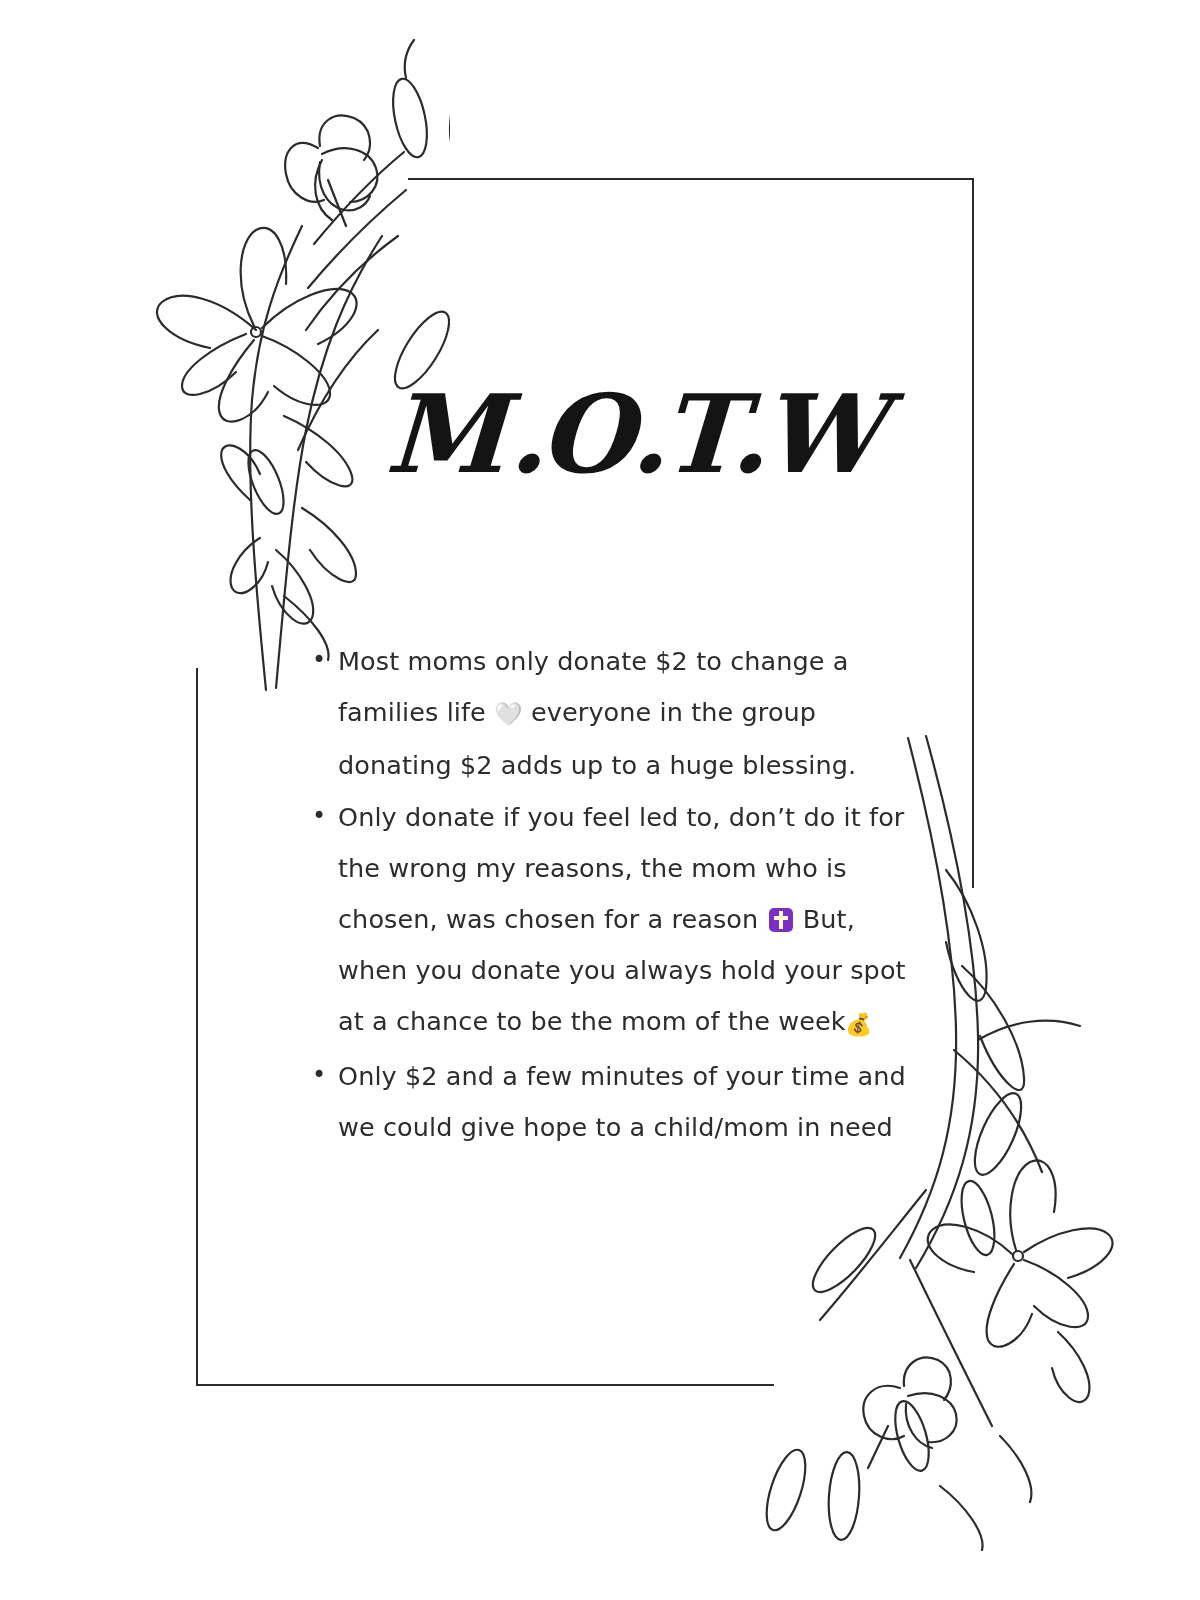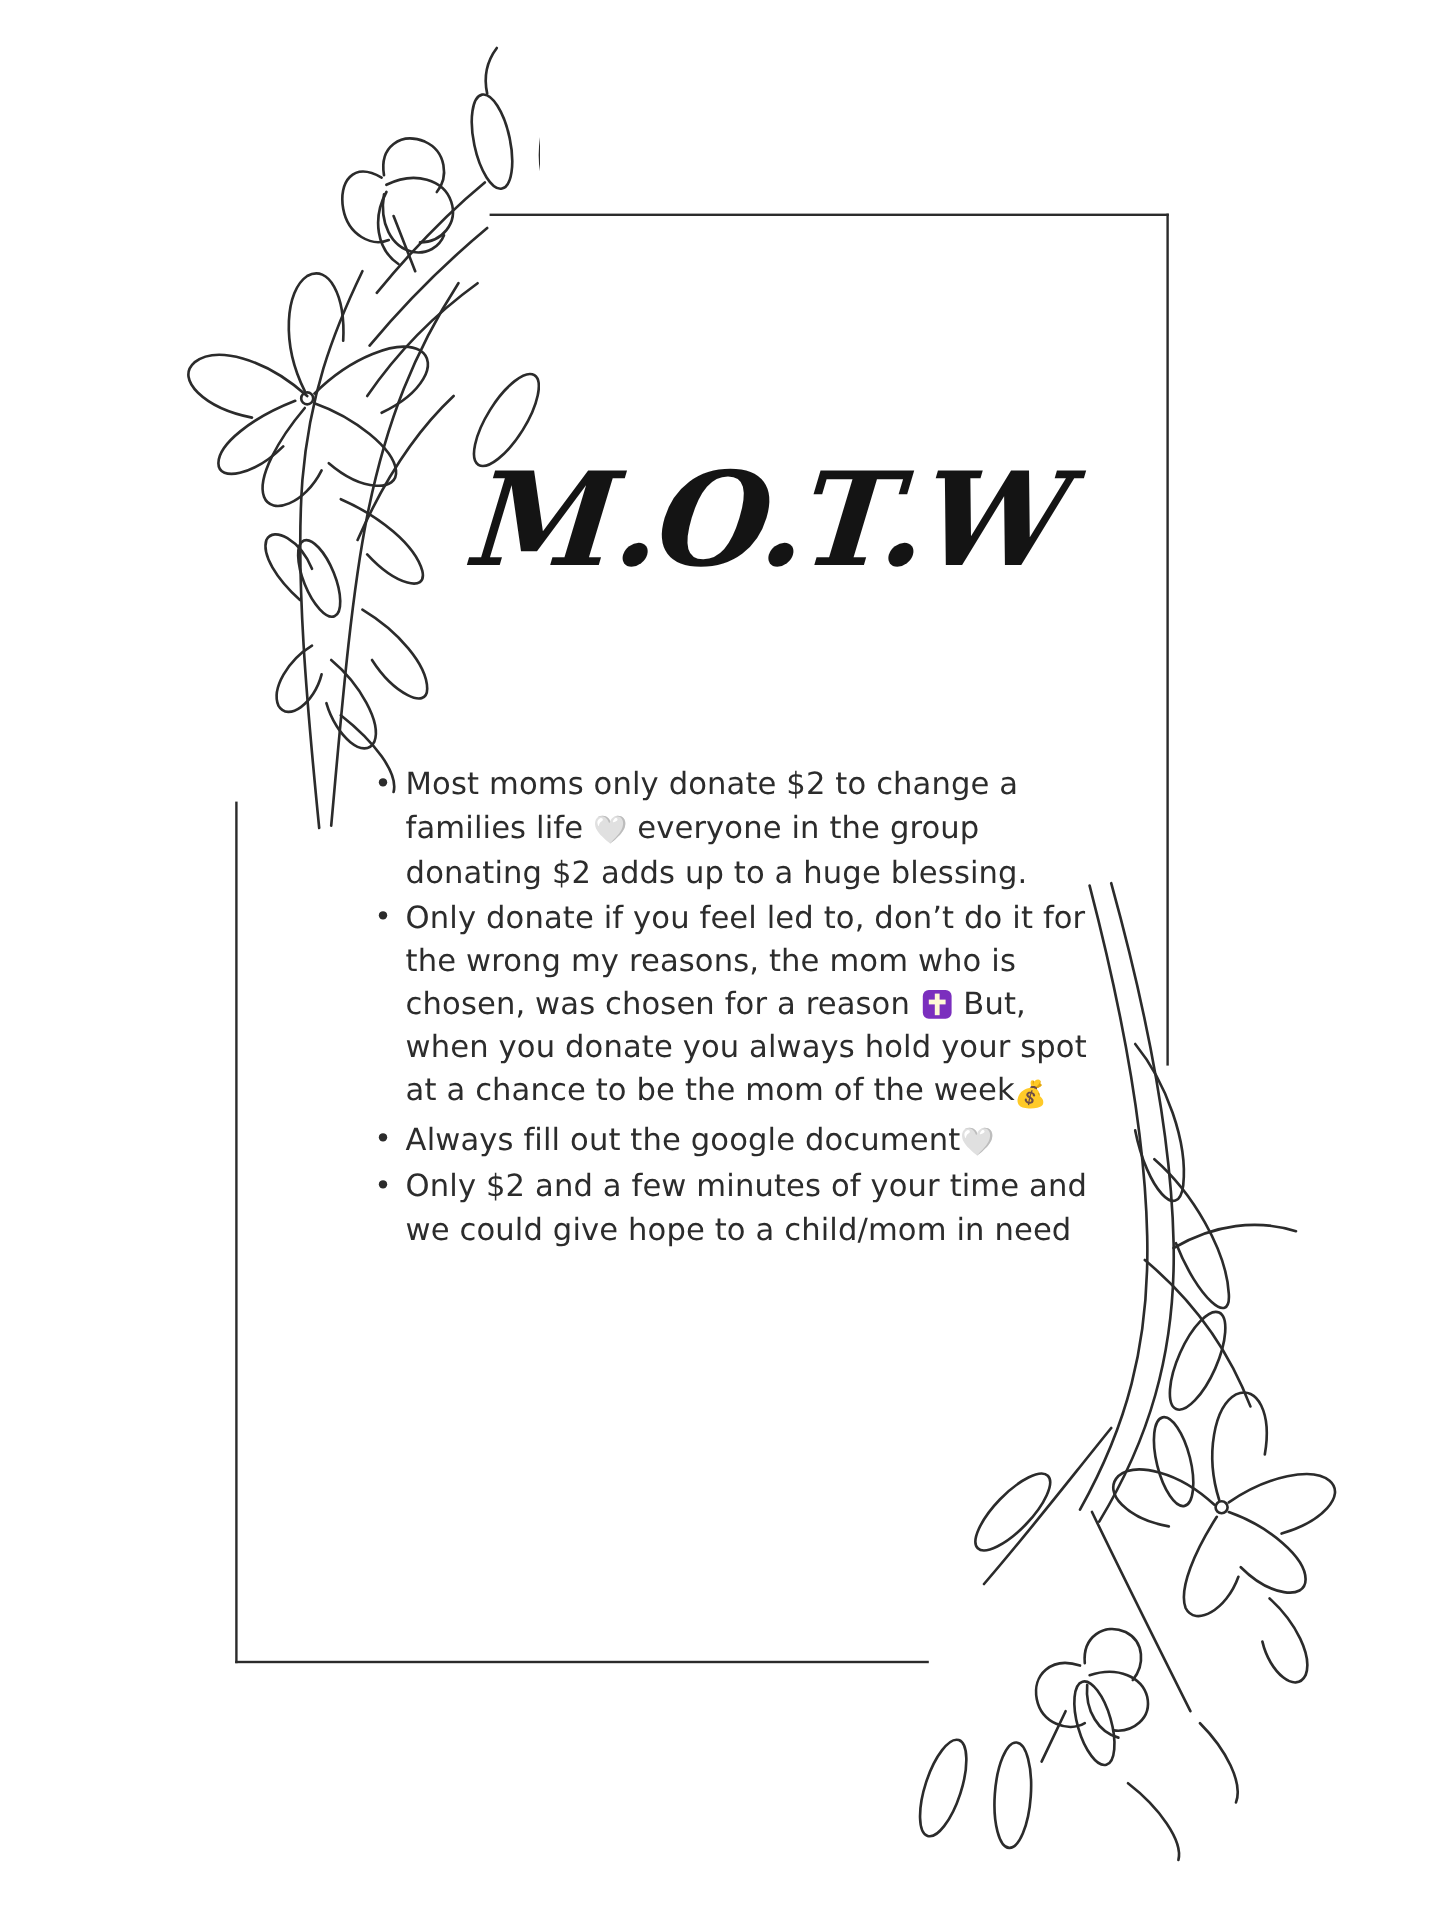--- a/index.html
+++ b/index.html
@@ -93,21 +93,21 @@
 
   .bullets {
     margin: 148px 0 0 0;
     padding: 0 0 0 38px;
     list-style: none;
   }
   .bullets li {
     position: relative;
     font-family: "DejaVu Sans", sans-serif;
     font-size: 25.5px;
-    line-height: 36px;
+    line-height: 51px;
     color: #2c2c2c;
     margin-bottom: 1px;
     letter-spacing: 0.1px;
   }
   .bullets li::before {
     content: "\2022";
     position: absolute;
     left: -26px;
     top: -1px;
     font-size: 24px;
@@ -248,23 +248,20 @@
 
       <li>
         <span>Most moms only donate $2 to change a families life </span><span class="emoji-heart">🤍</span><span> everyone in the group donating $2 adds up to a huge blessing.</span>
       </li>
 
       <li>
         <span>Only donate if you feel led to, don’t do it for the wrong my reasons, the mom who is chosen, was chosen for a reason </span><span class="emoji-cross"></span><span> But, when you donate you always hold your spot at a chance to be the mom of the week</span><span class="emoji-money">💰</span>
       </li>
 
 
-      <li>
-        <span>Always fill out the google document</span><span class="emoji-heart">🤍</span>
-      </li>
 
       <li>
         <span>Only $2 and a few minutes of your time and we could give hope to a child/mom in need</span>
       </li>
 
     </ul>
   </div>
 </div>
 
 </body></html>

